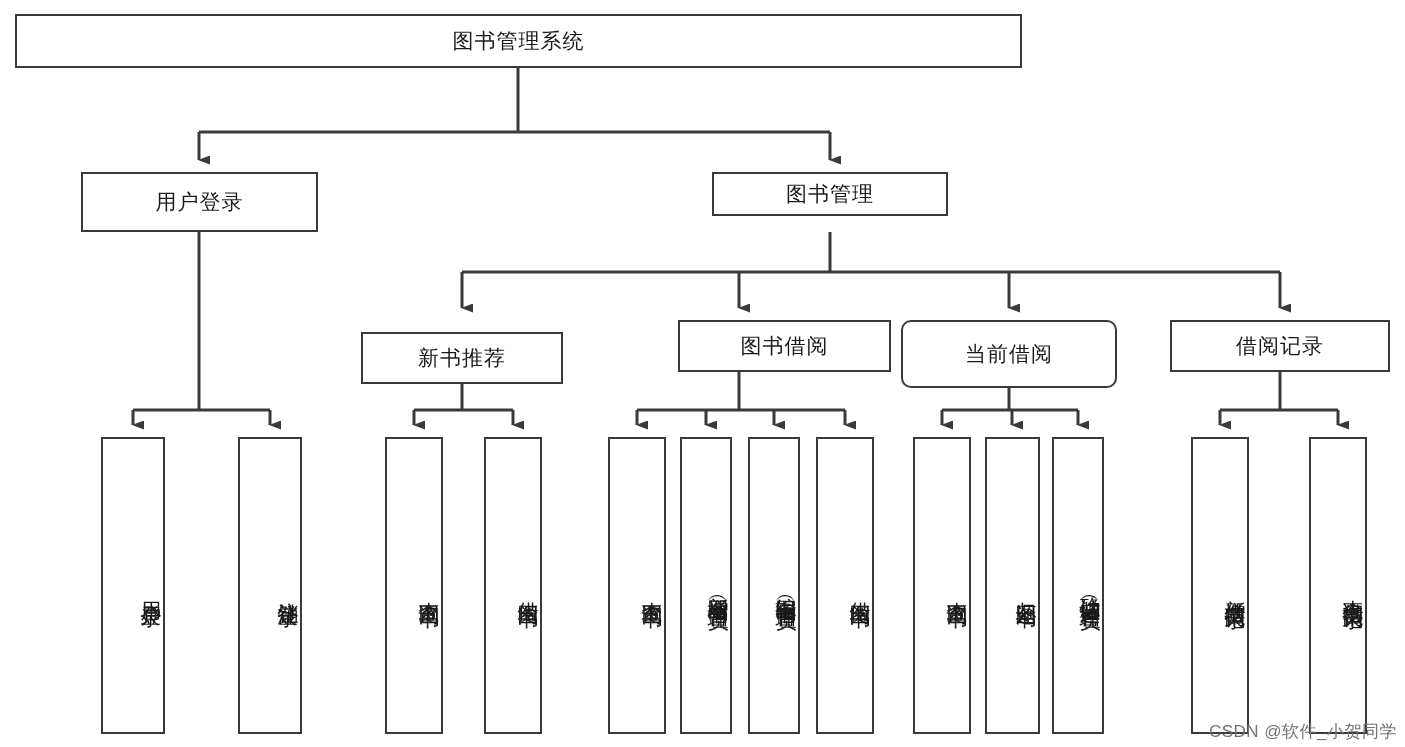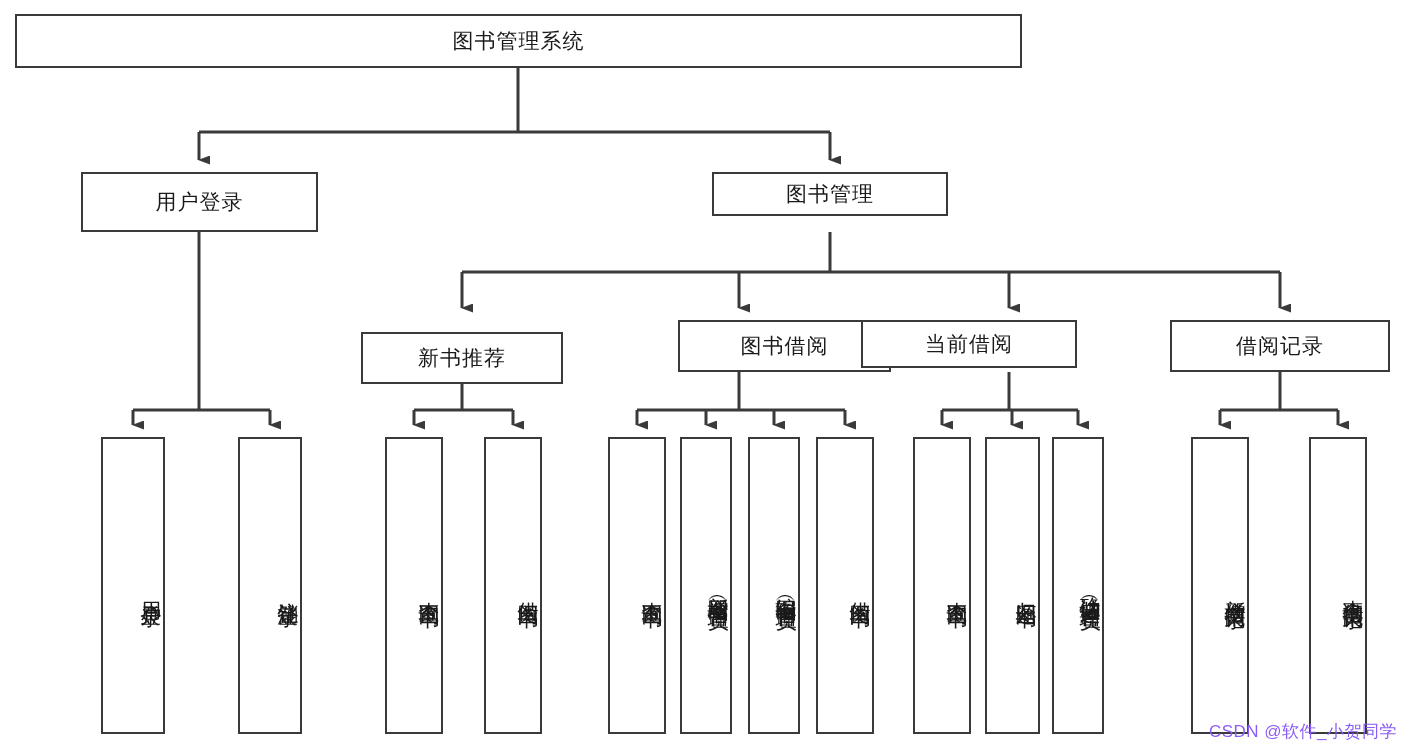--- a/index.html
+++ b/index.html
@@ -52,21 +52,21 @@
   .node-label {
     display: block;
     line-height: 1.15;
     white-space: nowrap;
   }
   .watermark {
     position: absolute;
     right: 8px;
     bottom: 4px;
     font-size: 17px;
-    color: #8b5cf6;
+    color: #737373;
     letter-spacing: 0.5px;
     white-space: nowrap;
     user-select: none;
   }
 </style>
 </head>
 <body>
 
 <div id="diagram-root">
 
@@ -122,21 +122,21 @@
       </div>
       <div class="node-box horizontal" style="left: 712px; top: 172px; width: 236px; height: 44px;">
         <span class="node-label">图书管理</span>
       </div>
       <div class="node-box horizontal" style="left: 361px; top: 320px; width: 202px; height: 52px; margin-top: 12px;">
         <span class="node-label">新书推荐</span>
       </div>
       <div class="node-box horizontal" style="left: 633px; top: 320px; width: 213px; height: 52px; margin-left: 45px;">
         <span class="node-label">图书借阅</span>
       </div>
-      <div class="node-box horizontal" style="left: 861px; top: 320px; width: 216px; height: 48px;">
+      <div class="node-box horizontal" style="left: 901px; top: 320px; width: 216px; height: 68px; border-radius: 10px;">
         <span class="node-label">当前借阅</span>
       </div>
       <div class="node-box horizontal" style="left: 1170px; top: 320px; width: 220px; height: 52px; text-align: center;">
         <span class="node-label">借阅记录</span>
       </div>
       <div class="node-box vertical" style="left: 101px; top: 437px; width: 64px; height: 297px;">
         <span class="node-label">用户登录</span>
       </div>
       <div class="node-box vertical" style="left: 238px; top: 437px; width: 64px; height: 297px;">
         <span class="node-label">注销登录</span>

